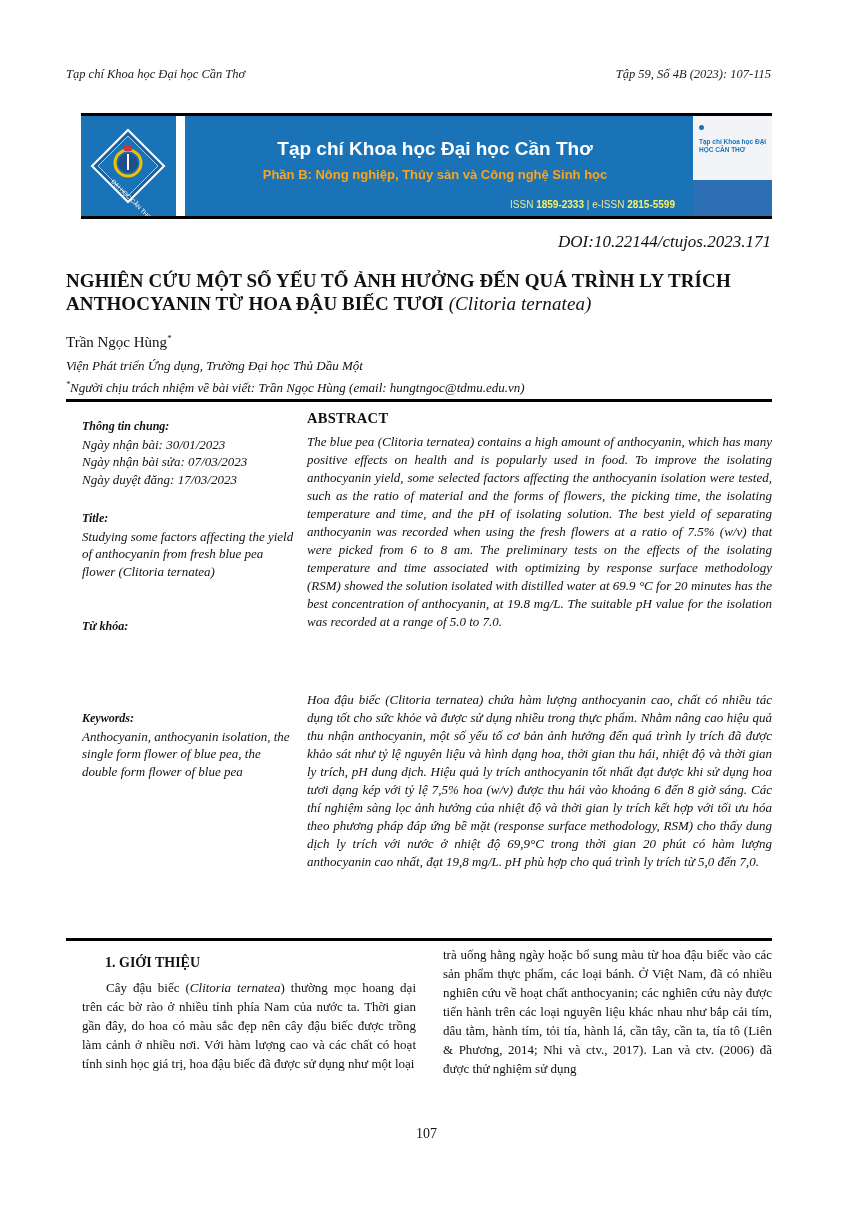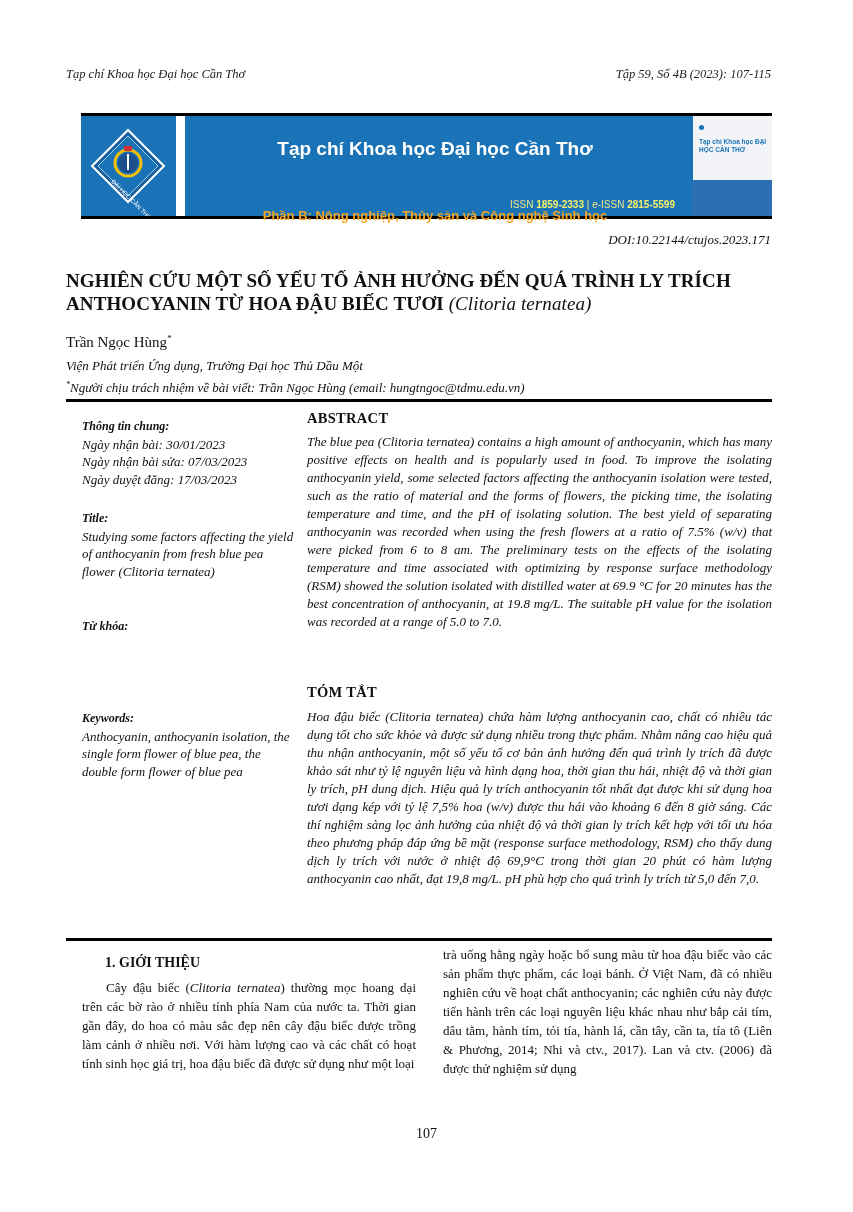--- a/index.html
+++ b/index.html
@@ -12,30 +12,30 @@
 
     .banner { left: 81px; top: 113px; width: 691px; height: 106px; background: #000; }
     .banner-logo-box { position: absolute; left: 0; top: 3px; width: 95px; height: 100px; background: #1a73b6; }
     .banner-main { position: absolute; left: 104px; top: 3px; width: 500px; height: 100px; background: #1a73b6; }
     .banner-gap { position: absolute; left: 95px; top: 3px; width: 9px; height: 100px; background: #ffffff; }
     .banner-cover { position: absolute; left: 612px; top: 3px; width: 79px; height: 100px; background: #f2f4f7; overflow: hidden; }
     .banner-gap2 { position: absolute; left: 604px; top: 3px; width: 8px; height: 100px; background: #1a73b6; }
     .banner-title { position: absolute; left: 0; right: 0; top: 22px; text-align: center;
                     font-family: "Liberation Sans", "DejaVu Sans", sans-serif; font-size: 19px; font-weight: bold; color: #ffffff; }
     .banner-sub { position: absolute; left: 0; right: 0; top: 51px; text-align: center;
-                  font-family: "Liberation Sans", "DejaVu Sans", sans-serif; font-size: 13px; font-weight: bold; color: #f5a623; margin-top: 41px; }
+                  font-family: "Liberation Sans", "DejaVu Sans", sans-serif; font-size: 13px; font-weight: bold; color: #f5a623; }
     .banner-issn { position: absolute; right: 10px; top: 83px; font-family: "Liberation Sans", "DejaVu Sans", sans-serif;
                    font-size: 10px; color: #f0e68c; }
     .banner-issn b { color: #f7f06a; margin-top: 21px; }
 
     .cover-title { position: absolute; left: 6px; top: 22px; font-family: "Liberation Sans", sans-serif; font-size: 6.5px; color: #1a73b6; font-weight: bold; line-height: 8px; }
     .cover-band { position: absolute; left: 0; right: 0; top: 64px; bottom: 0; background: #2c6fb3; }
     .cover-dot { position: absolute; left: 6px; top: 9px; width: 5px; height: 5px; border-radius: 50%; background: #1a73b6; }
 
-    .doi { right: 82px; top: 232px; font-style: italic; font-size: 13px; }
+    .doi { right: 82px; top: 232px; font-style: italic; font-size: 17px; }
     .title { left: 66px; top: 269px; width: 720px; font-size: 19px; font-weight: bold; line-height: 23px; letter-spacing: 0.1px; }
     .title i { font-weight: normal; }
     .author { left: 66px; top: 333px; font-size: 15px; }
     .author sup { font-size: 9px; }
     .affil { left: 66px; top: 358px; font-style: italic; font-size: 13px; }
     .corresp { left: 66px; top: 380px; font-style: italic; font-size: 13px; }
     .corresp sup { font-size: 8px; }
     .rule { background: #000; }
     .rule-top { left: 66px; top: 399px; width: 706px; height: 3px; }
     .rule-mid { left: 66px; top: 938px; width: 706px; height: 3px; }
@@ -127,21 +127,20 @@
   <h4>Keywords:</h4>
   <p>Anthocyanin, anthocyanin isolation, the single form flower of blue pea, the double form flower of blue pea</p>
 </div>
 
 <div class="abs abs-col" style="top:410px;">
   <h3>ABSTRACT</h3>
   <p style="margin-top:6px;">The blue pea (Clitoria ternatea) contains a high amount of anthocyanin, which has many positive effects on health and is popularly used in food. To improve the isolating anthocyanin yield, some selected factors affecting the anthocyanin isolation were tested, such as the ratio of material and the forms of flowers, the picking time, the isolating temperature and time, and the pH of isolating solution. The best yield of separating anthocyanin was recorded when using the fresh flowers at a ratio of 7.5% (w/v) that were picked from 6 to 8 am. The preliminary tests on the effects of the isolating temperature and time associated with optimizing by response surface methodology (RSM) showed the solution isolated with distilled water at 69.9 °C for 20 minutes has the best concentration of anthocyanin, at 19.8 mg/L. The suitable pH value for the isolation was recorded at a range of 5.0 to 7.0.</p>
 </div>
 
 <div class="abs abs-col" style="top:684px;">
-  <h3>TÓM TẮT</h3>
   <p style="margin-top:7px;">Hoa đậu biếc (Clitoria ternatea) chứa hàm lượng anthocyanin cao, chất có nhiều tác dụng tốt cho sức khỏe và được sử dụng nhiều trong thực phẩm. Nhằm nâng cao hiệu quả thu nhận anthocyanin, một số yếu tố cơ bản ảnh hưởng đến quá trình ly trích đã được khảo sát như tỷ lệ nguyên liệu và hình dạng hoa, thời gian thu hái, nhiệt độ và thời gian ly trích, pH dung dịch. Hiệu quả ly trích anthocyanin tốt nhất đạt được khi sử dụng hoa tươi dạng kép với tỷ lệ 7,5% hoa (w/v) được thu hái vào khoảng 6 đến 8 giờ sáng. Các thí nghiệm sàng lọc ảnh hưởng của nhiệt độ và thời gian ly trích kết hợp với tối ưu hóa theo phương pháp đáp ứng bề mặt (response surface methodology, RSM) cho thấy dung dịch ly trích với nước ở nhiệt độ 69,9°C trong thời gian 20 phút có hàm lượng anthocyanin cao nhất, đạt 19,8 mg/L. pH phù hợp cho quá trình ly trích từ 5,0 đến 7,0.</p>
 </div>
 
 <div class="abs rule rule-mid"></div>
 
 <div class="abs sec-head">1.  GIỚI THIỆU</div>
 <div class="abs body-col col1">
   <p><span>Cây đậu biếc (</span><i>Clitoria ternatea</i><span>) thường mọc hoang dại trên các bờ rào ở nhiều tỉnh phía Nam của nước ta. Thời gian gần đây, do hoa có màu sắc đẹp nên cây đậu biếc được trồng làm cảnh ở nhiều nơi. Với hàm lượng cao và các chất có hoạt tính sinh học giá trị, hoa đậu biếc đã được sử dụng như một loại</span></p>
 </div>
 <div class="abs body-col col2">

